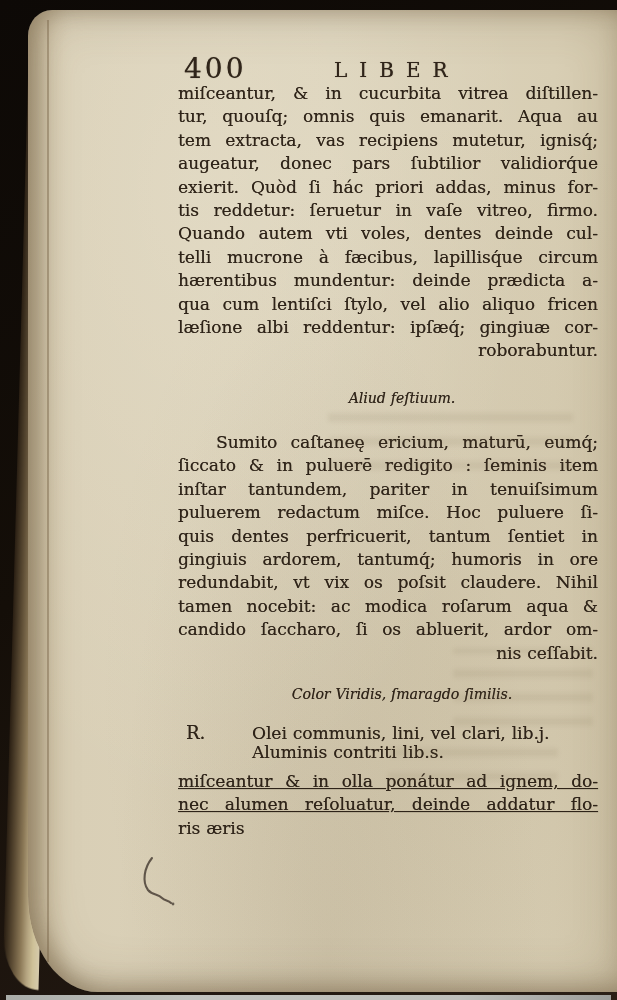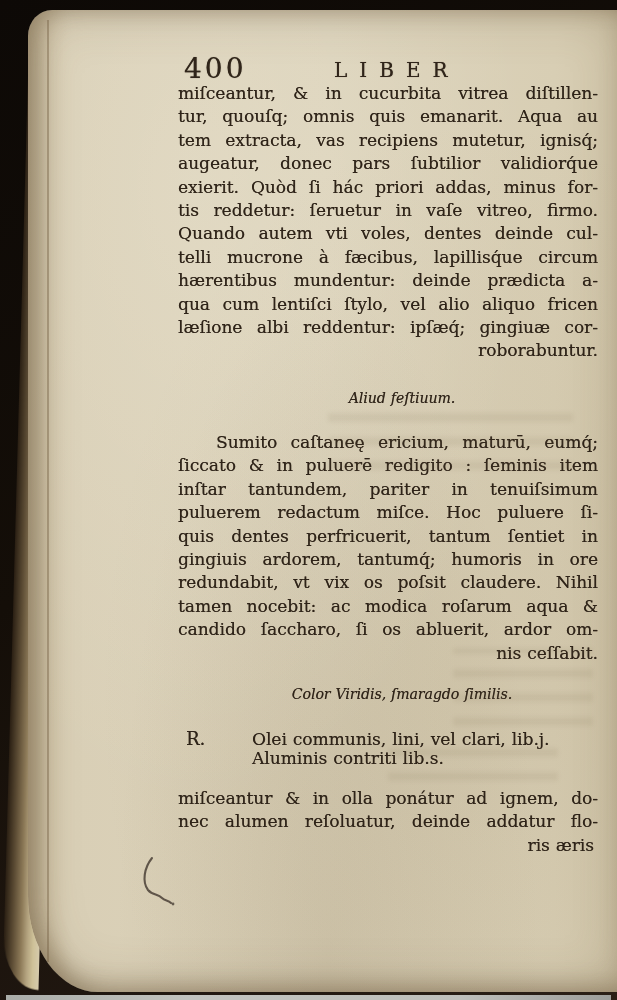--- a/index.html
+++ b/index.html
@@ -50,26 +50,26 @@
     word-spacing:0.5px;
   }
   .tline { width:100%; text-align:right; white-space:normal; }
   .tline.j { text-align:justify; text-align-last:justify; -moz-text-align-last:justify; }
   .para2 .tline:first-child { text-indent:38px; }
   .section-heading {
     font-style:italic; text-align:center; font-size:14px; line-height:26px;
     padding-left:28px;
   }
   .h1 { margin-top:22px; margin-bottom:20px; }
-  .h2 { margin-top:16px; margin-bottom:22px; }
+  .h2 { margin-top:16px; margin-bottom:16px; }
   .recipe { padding-left:8px; line-height:19px; }
   .recipe-symbol { display:inline-block; width:66px; font-size:18px; }
   .recipe-indent { display:inline-block; width:66px; }
-  .para3 { margin-top:19px; }
-  .closing-line { text-align:right; padding-right:4px; }
+  .para3 { margin-top:8px;text-decoration:underline; }
+  .closing-line { padding-right:4px; }
   .ink-mark { position:absolute; left:104px; top:842px; }
   .bleed {
     position:absolute; pointer-events:none; opacity:0.55; filter: blur(2.2px);
     background: repeating-linear-gradient(0deg,
       rgba(118,102,72,0.18) 0 9px, rgba(0,0,0,0) 9px 24px);
   }
   .bleed-a { left:300px; top:388px; width:245px; height:72px; }
   .bleed-b { left:425px; top:638px; width:140px; height:78px; }
   .bleed-c { left:360px; top:725px; width:170px; height:46px; }
   .scan-edge-strip {

